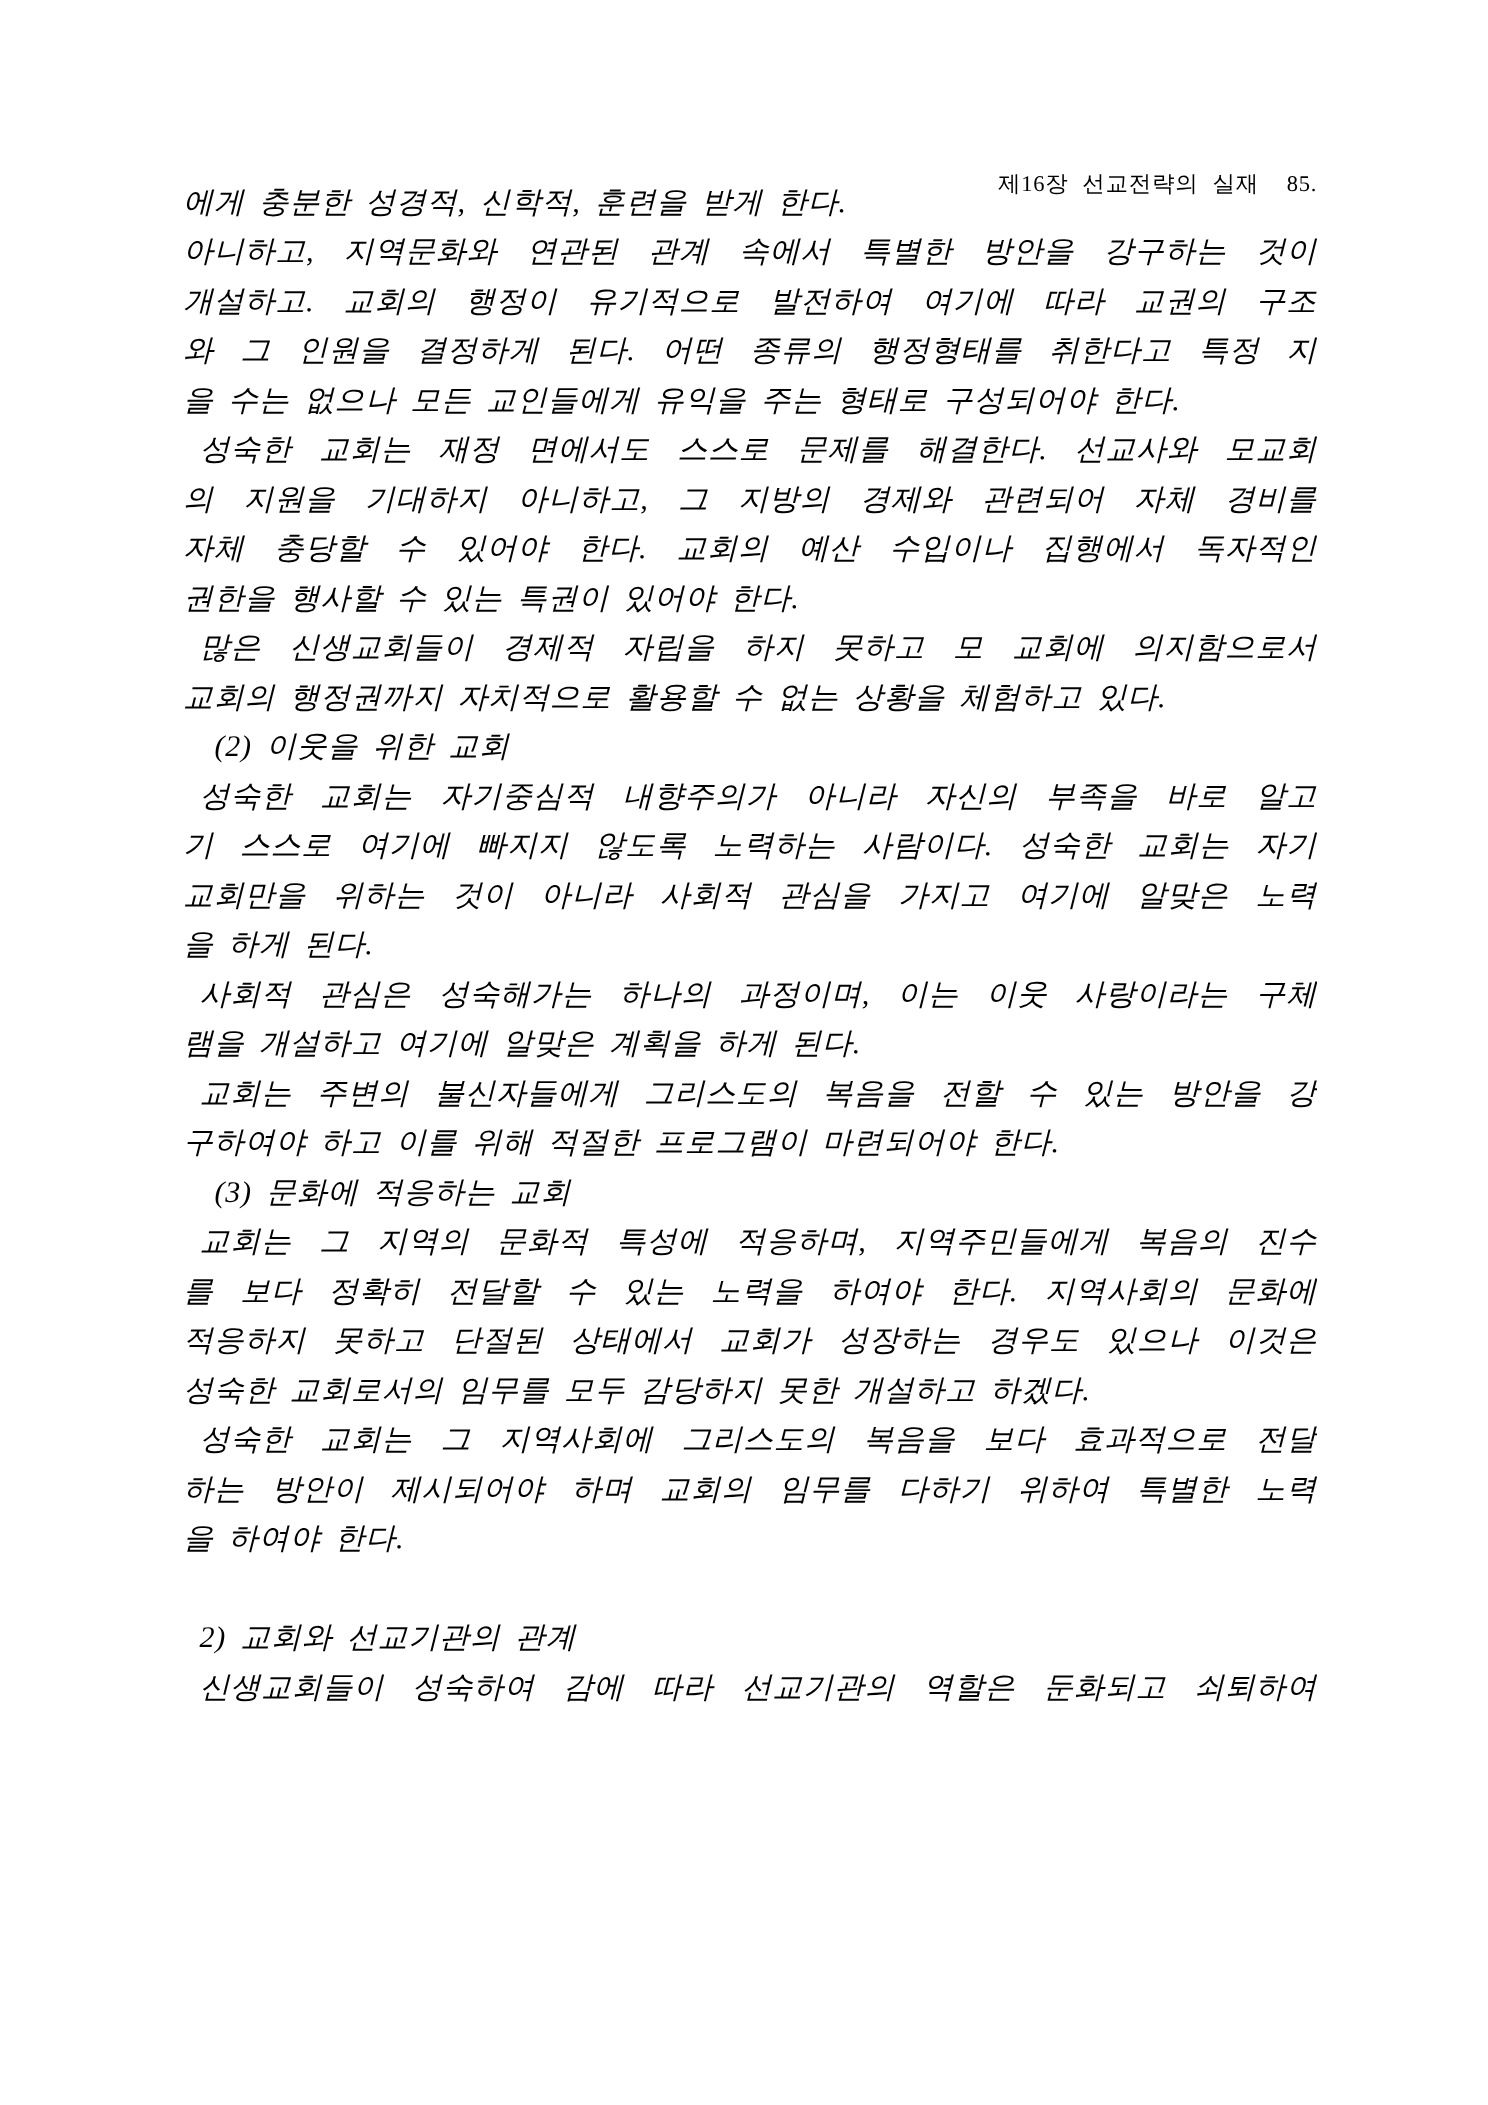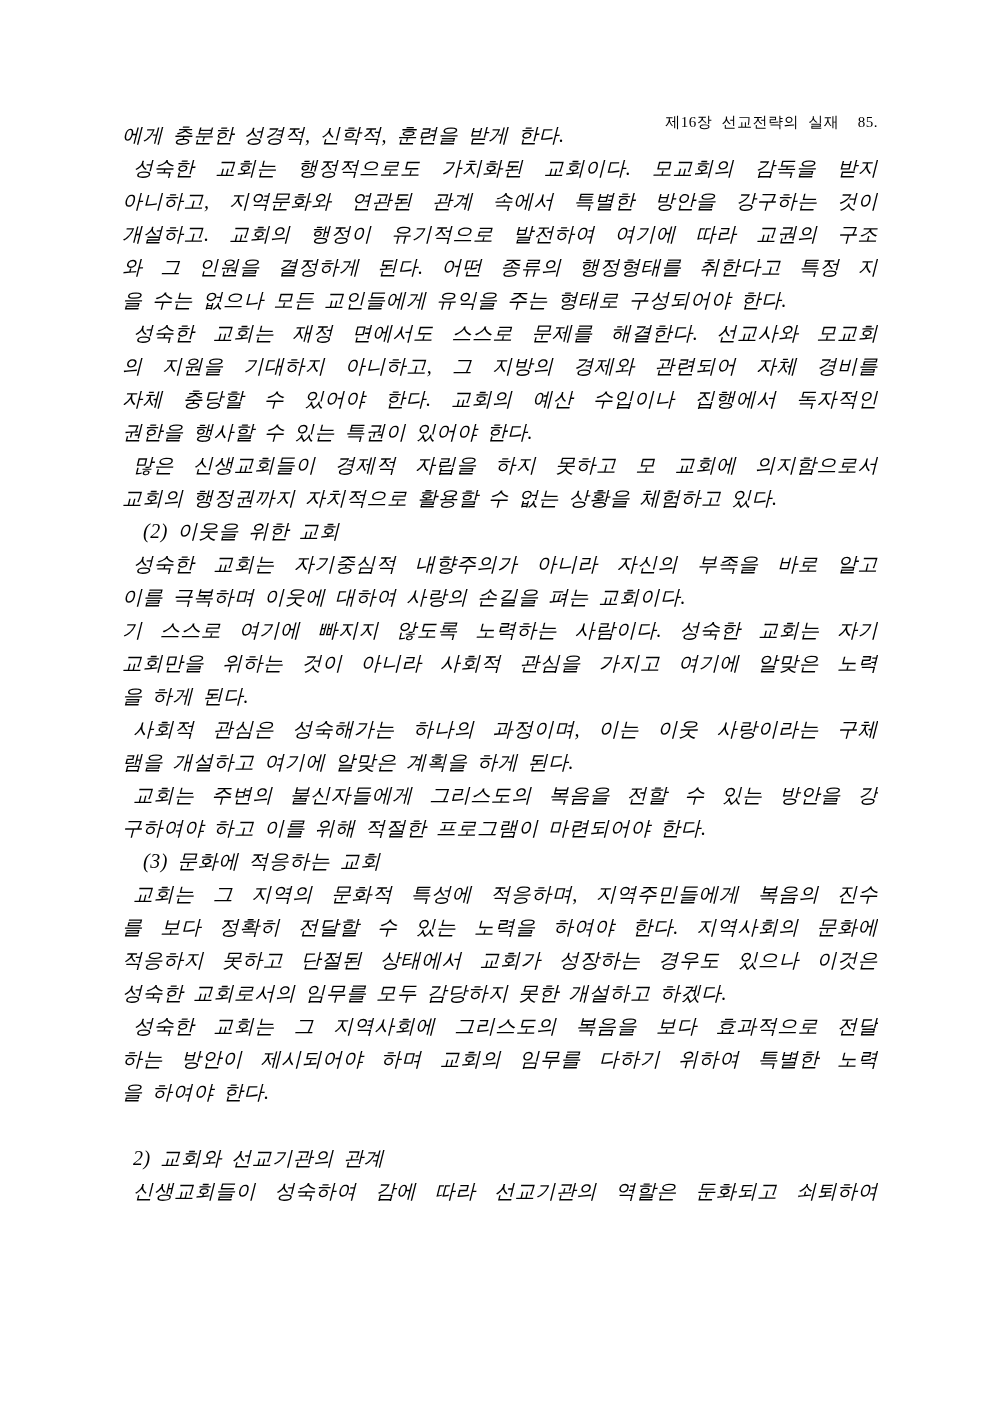--- a/index.html
+++ b/index.html
@@ -53,34 +53,32 @@
 </style>
 </head>
 <body>
 
 <div class="page">
   <div class="running-header">
     <span>제16장 선교전략의 실재  85.</span>
   </div>
   <div class="doc-body">
       <div class="line ind0">에게 충분한 성경적, 신학적, 훈련을 받게 한다.</div>
-      <div class="line ind1 just">성숙한 교회는 행정적으로도 가치화된 교회이다. 모교회의 감독을 받지</div>
       <div class="line ind0 just">아니하고, 지역문화와 연관된 관계 속에서 특별한 방안을 강구하는 것이</div>
       <div class="line ind0 just">개설하고. 교회의 행정이 유기적으로 발전하여 여기에 따라 교권의 구조</div>
       <div class="line ind0 just">와 그 인원을 결정하게 된다. 어떤 종류의 행정형태를 취한다고 특정 지</div>
       <div class="line ind0">을 수는 없으나 모든 교인들에게 유익을 주는 형태로 구성되어야 한다.</div>
       <div class="line ind1 just">성숙한 교회는 재정 면에서도 스스로 문제를 해결한다. 선교사와 모교회</div>
       <div class="line ind0 just">의 지원을 기대하지 아니하고, 그 지방의 경제와 관련되어 자체 경비를</div>
       <div class="line ind0 just">자체 충당할 수 있어야 한다. 교회의 예산 수입이나 집행에서 독자적인</div>
       <div class="line ind0">권한을 행사할 수 있는 특권이 있어야 한다.</div>
       <div class="line ind1 just">많은 신생교회들이 경제적 자립을 하지 못하고 모 교회에 의지함으로서</div>
       <div class="line ind0">교회의 행정권까지 자치적으로 활용할 수 없는 상황을 체험하고 있다.</div>
       <div class="line ind2">(2) 이웃을 위한 교회</div>
       <div class="line ind1 just">성숙한 교회는 자기중심적 내향주의가 아니라 자신의 부족을 바로 알고</div>
-      <div class="line ind0">이를 극복하며 이웃에 대하여 사랑의 손길을 펴는 교회이다.</div>
       <div class="line ind0 just">기 스스로 여기에 빠지지 않도록 노력하는 사람이다. 성숙한 교회는 자기</div>
       <div class="line ind0 just">교회만을 위하는 것이 아니라 사회적 관심을 가지고 여기에 알맞은 노력</div>
       <div class="line ind0">을 하게 된다.</div>
       <div class="line ind1 just">사회적 관심은 성숙해가는 하나의 과정이며, 이는 이웃 사랑이라는 구체</div>
       <div class="line ind0">램을 개설하고 여기에 알맞은 계획을 하게 된다.</div>
       <div class="line ind1 just">교회는 주변의 불신자들에게 그리스도의 복음을 전할 수 있는 방안을 강</div>
       <div class="line ind0">구하여야 하고 이를 위해 적절한 프로그램이 마련되어야 한다.</div>
       <div class="line ind2">(3) 문화에 적응하는 교회</div>
       <div class="line ind1 just">교회는 그 지역의 문화적 특성에 적응하며, 지역주민들에게 복음의 진수</div>
       <div class="line ind0 just">를 보다 정확히 전달할 수 있는 노력을 하여야 한다. 지역사회의 문화에</div>

